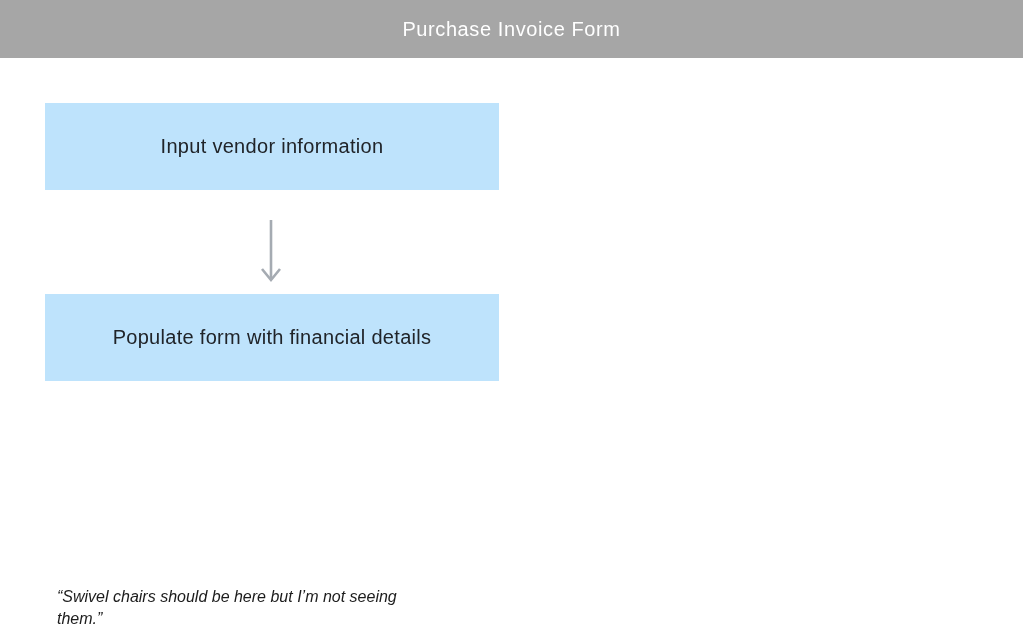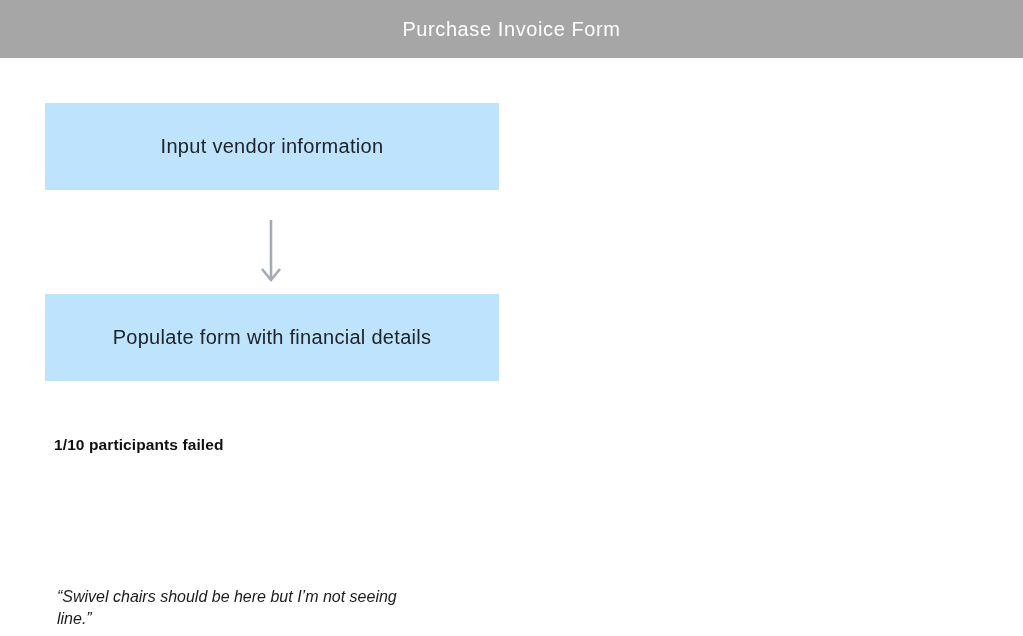--- a/index.html
+++ b/index.html
@@ -104,18 +104,17 @@
 
   <svg class="arrow" viewBox="0 0 28 64" xmlns="http://www.w3.org/2000/svg">
     <line x1="14" y1="0" x2="14" y2="59" stroke="#a5abb2" stroke-width="2.6"></line>
     <polyline points="5,49 14,60 23,49" fill="none" stroke="#a5abb2" stroke-width="2.6" stroke-linecap="butt" stroke-linejoin="miter"></polyline>
   </svg>
 
   <div class="flow-box box-step2">
     <span class="flow-label">Populate form with financial details</span>
   </div>
 
-  <h2 class="findings-headline">1/10 participants failed</h2>
 
 
-  <p class="participant-quote">“Swivel chairs should be here but I’m not seeing line.”</p>
+  <p class="participant-quote">“Swivel chairs should be here but I’m not seeing them.”</p>
 
 </div>
 
 </body></html>

